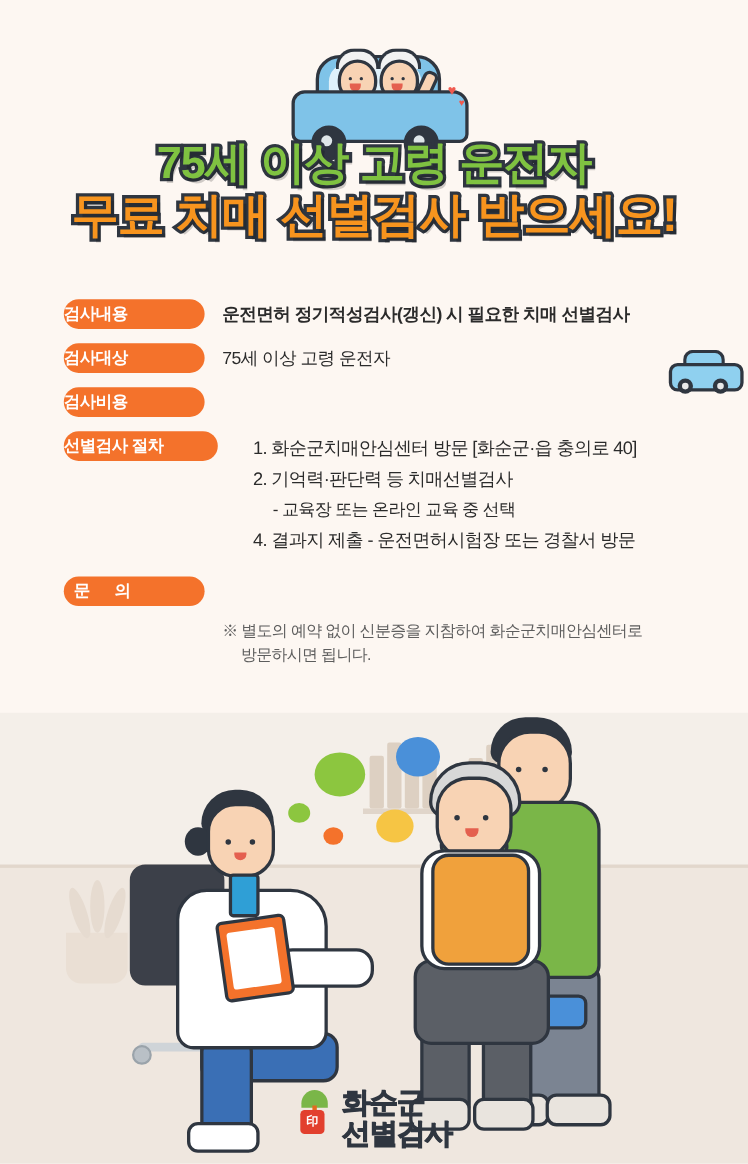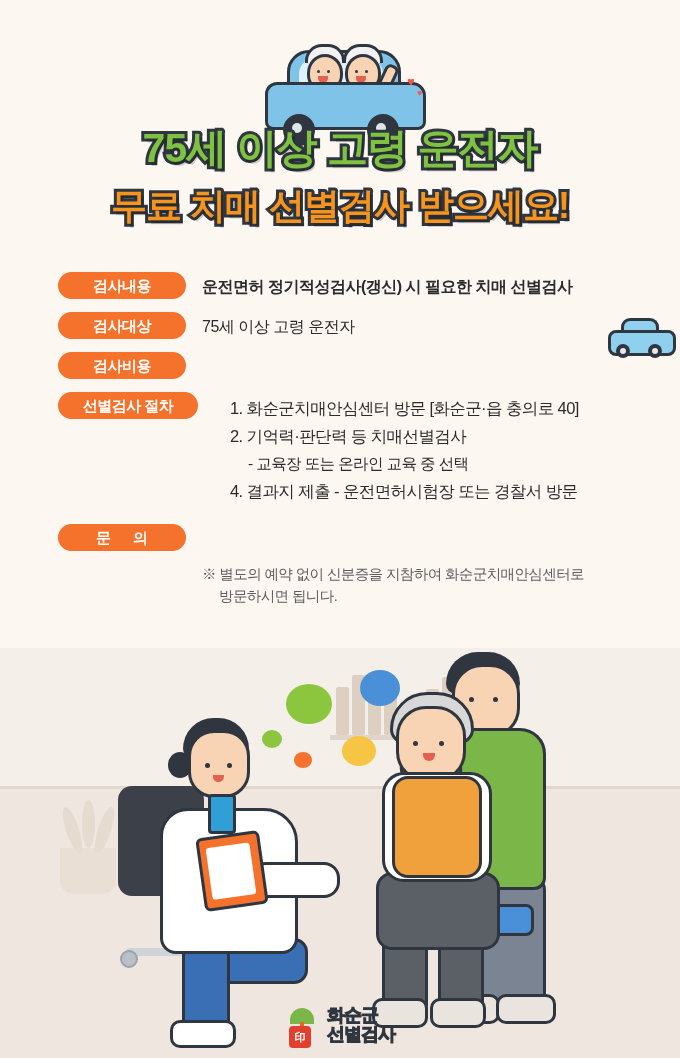--- a/index.html
+++ b/index.html
@@ -67,30 +67,30 @@
   }
   .hl-line{
     font-family:"Liberation Sans", sans-serif;
     font-weight:bold;font-size:41px;letter-spacing:-1px;
     color:#7fc241;
     -webkit-text-stroke:6px #2f3640;
     paint-order:stroke fill;
     margin:0;line-height:1.12;
     text-shadow:3px 4px 0 rgba(0,0,0,.18);
   }
-  .hl-line.two{color:#f7941e;font-size:36px;margin-top:14px;}
+  .hl-line.two{color:#f7941e;font-size:43px;}
 
   
   .info{
     position:absolute;left:58px;top:272px;width:580px;
   }
   .row{display:flex;align-items:flex-start;margin-bottom:13px;}
   .tag{
     flex:0 0 auto;width:128px;height:27px;line-height:27px;
-    background:#f4722b;color:#fff;border-radius:14px;text-align:center;
+    background:#f4722b;color:#fff;border-radius:14px;text-align:left;
     font-size:15px;font-weight:bold;letter-spacing:-0.5px;
   }
   .tag.wide{width:140px;}
   .tag.spaced{letter-spacing:9px;text-indent:9px;}
   .val{
     margin-left:16px;font-size:16px;color:#2b2b2b;line-height:1.5;
     letter-spacing:-0.5px;padding-top:3px;
   }
   .val.bold{font-weight:bold;}
   .steps{margin-left:32px;padding-top:2px;}
@@ -180,21 +180,21 @@
   .logo-mark{
     position:absolute;left:0;top:2px;width:34px;height:40px;
   }
   .logo-mark .fan{position:absolute;left:5px;top:0;width:24px;height:16px;background:#7ab648;border-radius:12px 12px 0 0;}
   .logo-mark .stem{position:absolute;left:15px;top:14px;width:4px;height:20px;background:#e36a1f;}
   .logo-seal{
     position:absolute;left:4px;top:20px;width:22px;height:22px;border-radius:4px;
     background:#e2402e;color:#fff;font-size:11px;line-height:22px;text-align:center;font-weight:bold;
   }
   .logo-text{
-    font-size:18px;font-weight:bold;color:#2f3640;letter-spacing:-1px;
+    font-size:26px;font-weight:bold;color:#2f3640;letter-spacing:-1px;
     -webkit-text-stroke:1px #2f3640;
     line-height:1.05;text-align:left;
   }
   .logo-text .l2{color:#2f3640;}
 </style>
 </head>
 <body>
 
 <div class="poster">
 

